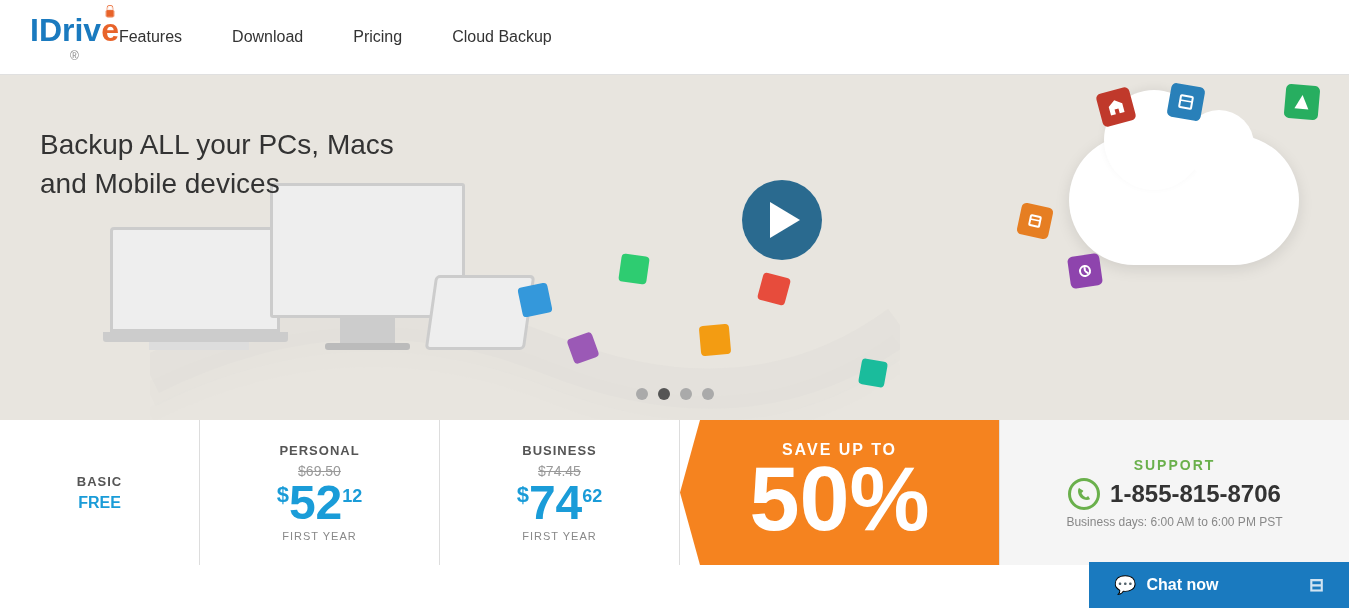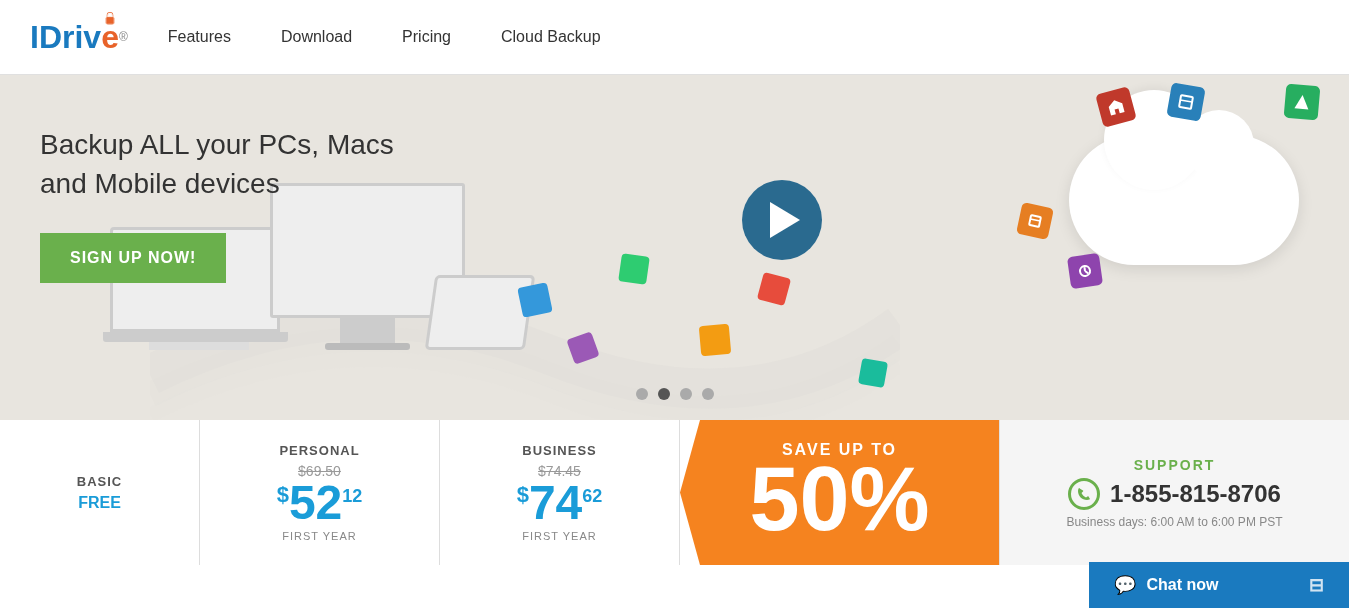--- a/index.html
+++ b/index.html
@@ -10,21 +10,21 @@
       display: flex;
       align-items: center;
       padding: 10px 30px;
       background: #fff;
       border-bottom: 1px solid #e0e0e0;
       height: 75px;
     }
     .logo {
       display: flex;
       align-items: center;
-      margin-right: 40px;
+      flex-direction: column;
     }
     nav {
       display: flex;
       gap: 50px;
       align-items: center;
     }
     nav a {
       text-decoration: none;
       color: #333;
       font-size: 16px;
@@ -329,21 +329,20 @@
 <section class="hero">
 
   <svg class="hero-waves" viewBox="0 0 750 300">
     <path d="M0 200 Q200 100 400 180 Q600 260 750 150" fill="none" stroke="#aaa" stroke-width="40" opacity="0.3"></path>
     <path d="M0 220 Q200 120 400 200 Q600 280 750 170" fill="none" stroke="#bbb" stroke-width="25" opacity="0.2"></path>
     <path d="M0 240 Q200 140 400 220 Q600 300 750 190" fill="none" stroke="#ccc" stroke-width="15" opacity="0.15"></path>
   </svg>
 
   <div class="hero-content">
     <p class="hero-title">Backup ALL your PCs, Macs and Mobile devices</p>
-    <button class="signup-btn">SIGN UP NOW!</button>
   </div>
 
   <div class="hero-devices">
 
     <div style="position:absolute; left:10px; bottom:10px;">
       <div style="width:170px; height:105px; background:#eee; border:3px solid #ccc; border-radius:4px 4px 0 0;"></div>
       <div style="width:185px; height:10px; background:#ccc; border-radius:0 0 3px 3px; margin-left:-7px;"></div>
       <div style="width:100px; height:8px; background:#ddd; margin:0 auto;"></div>
     </div>
 

